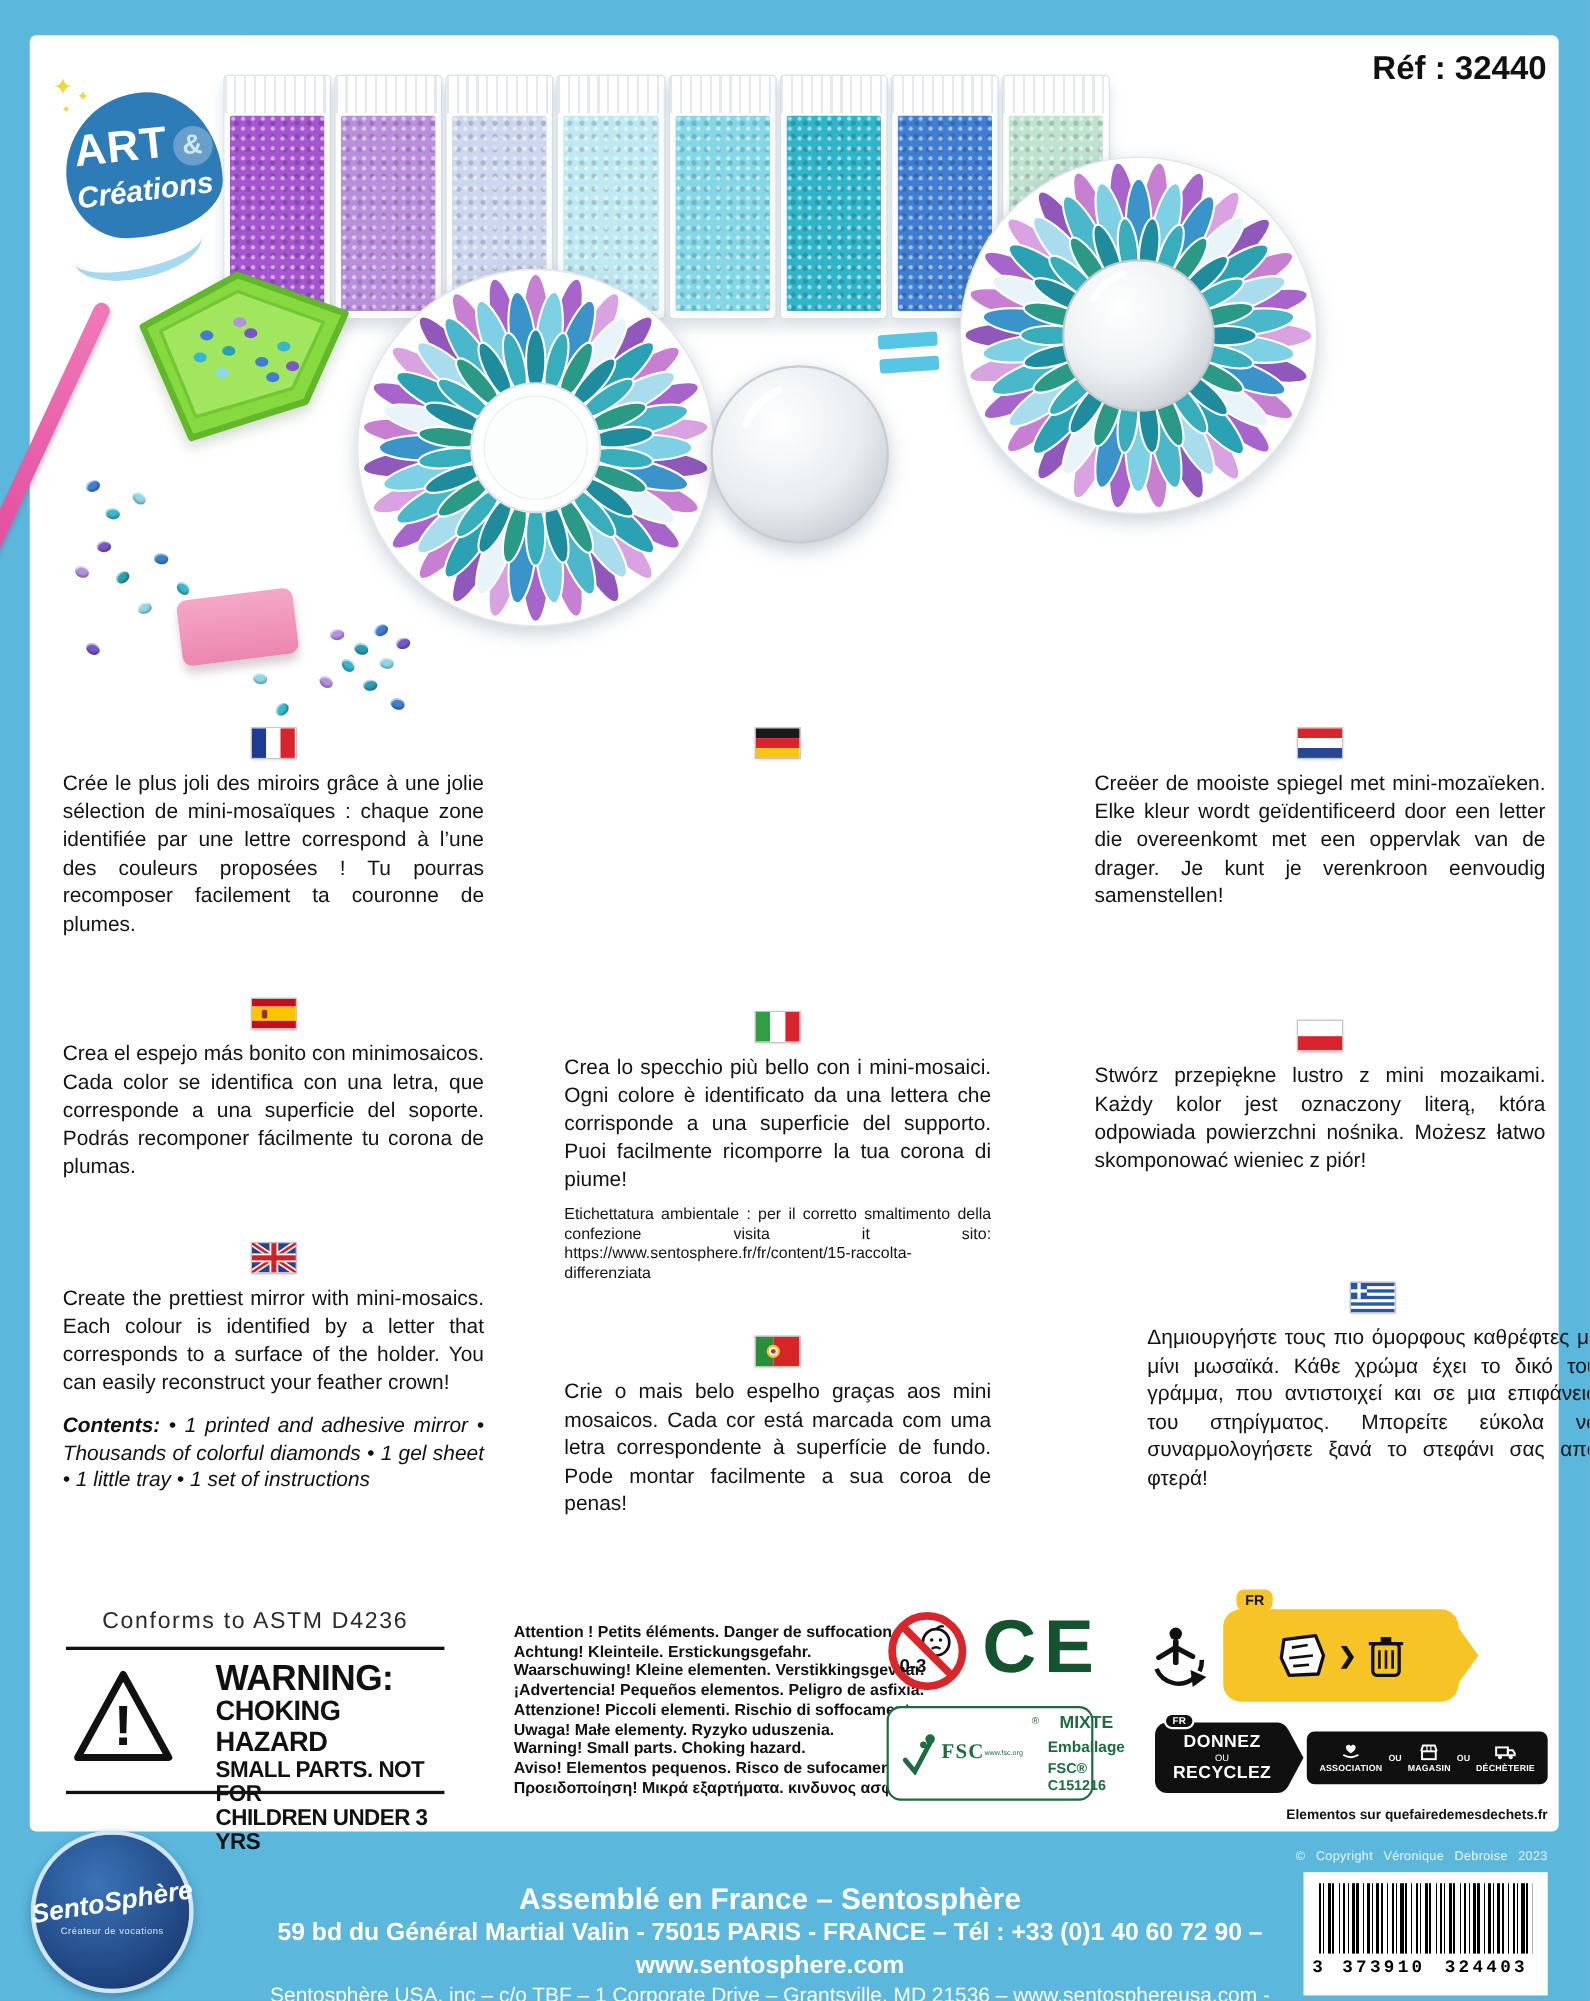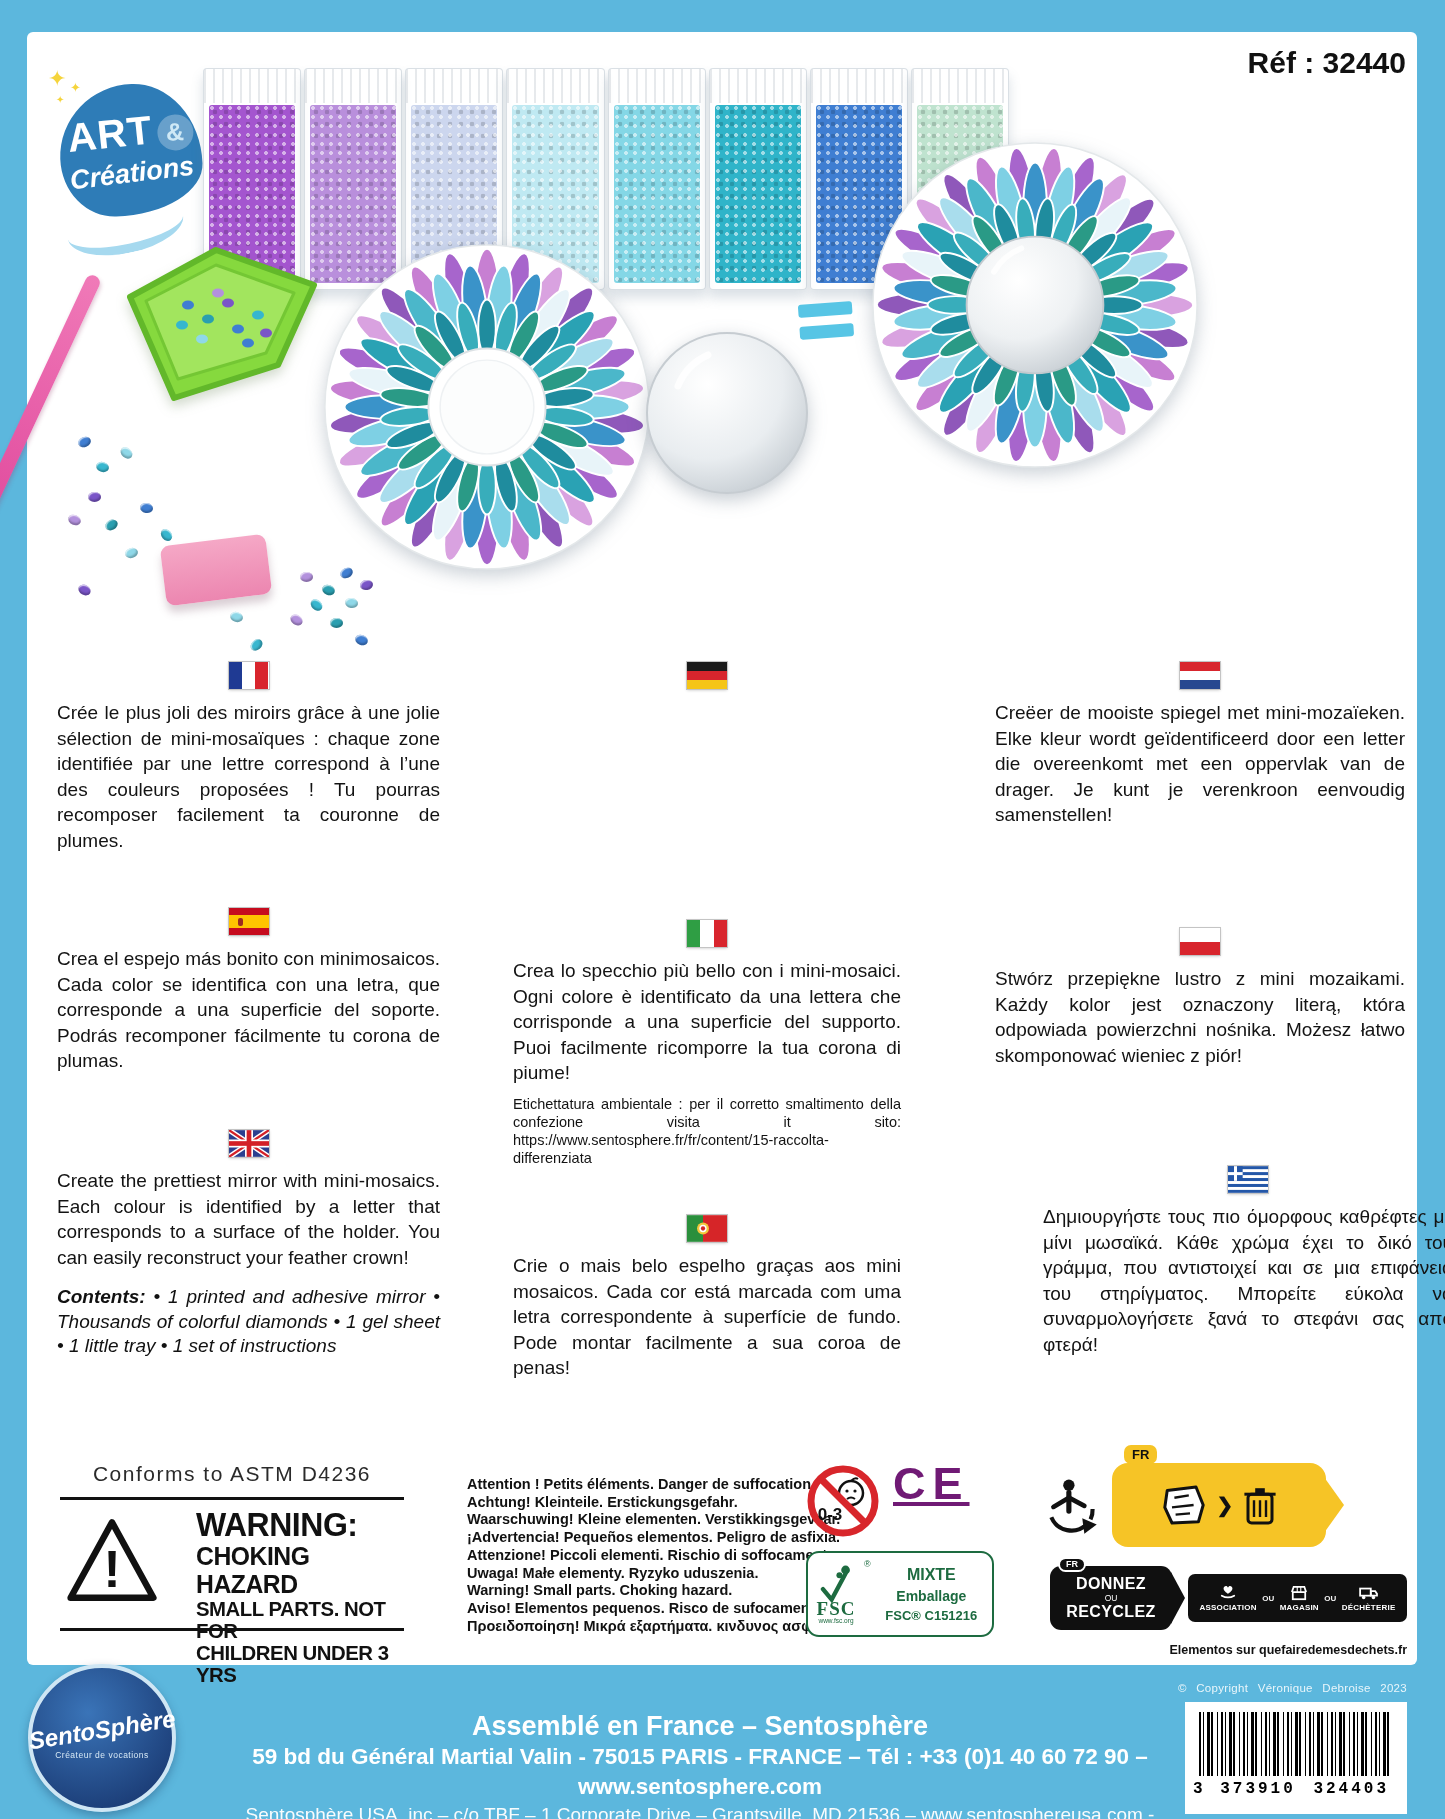--- a/index.html
+++ b/index.html
@@ -75,24 +75,24 @@
   .rule{position:absolute;left:60px;width:344px;height:2.5px;background:#111;}
   #rule1{top:1497px;} #rule2{top:1628px;}
   #warn-tri{position:absolute;left:66px;top:1512px;width:92px;height:96px;}
   #warn-text{position:absolute;left:196px;top:1508px;width:216px;transform:scaleX(.97);transform-origin:left top;color:#111;}
   .w1{font-size:33px;font-weight:800;letter-spacing:-.5px;line-height:34px;}
   .w2{font-size:25.5px;font-weight:800;line-height:28px;letter-spacing:-.5px;}
   .w3{font-size:21px;font-weight:700;line-height:22px;letter-spacing:-.5px;}
   #mlwarn{position:absolute;left:467px;top:1476px;width:345px;}
   #mlwarn div{font-size:14.5px;font-weight:600;line-height:17.7px;white-space:nowrap;color:#111;}
   #age03{position:absolute;left:805px;top:1463px;width:76px;height:76px;}
-  #ce{position:absolute;left:893px;top:1458px;font-size:45px;font-weight:700;letter-spacing:7px;color:#701a75;text-decoration:underline;}
+  #ce{position:absolute;left:893px;top:1458px;font-size:68px;font-weight:700;letter-spacing:7px;color:#14532d;}
   #fsc{position:absolute;left:806px;top:1551px;width:188px;height:86px;border:2.5px solid #1d6b40;border-radius:13px;
        display:flex;align-items:center;gap:8px;padding:4px 8px;box-sizing:border-box;background:#fff;}
-  .fsc-left{display:flex;flex-direction:column;align-items:center;line-height:1;}
+  .fsc-left{display:flex;flex-direction:row;align-items:center;line-height:1;}
   .fsc-name{font-family:"Liberation Serif",serif;font-weight:700;font-size:19px;color:#1d6b40;letter-spacing:1px;margin-top:-4px;}
   .fsc-url{font-size:6.5px;color:#1d6b40;}
   .fsc-reg{align-self:flex-start;font-size:9px;color:#1d6b40;margin-top:2px;}
   .fsc-right{display:flex;flex-direction:column;align-items:center;gap:4px;color:#1d6b40;flex:1;}
   .fsc-mixte{font-size:16px;font-weight:800;} .fsc-emb{font-size:14px;font-weight:600;} .fsc-code{font-size:13px;font-weight:800;}
   #triman{position:absolute;left:1042px;top:1476px;width:62px;height:66px;}
   #frtag{position:absolute;left:1112px;top:1463px;width:214px;height:84px;background:#f6c426;border-radius:16px;
          display:flex;align-items:center;justify-content:center;gap:9px;}
   #frtag::after{content:"";position:absolute;right:-18px;top:50%;transform:translateY(-50%);
          border-left:20px solid #f6c426;border-top:28px solid transparent;border-bottom:28px solid transparent;}

